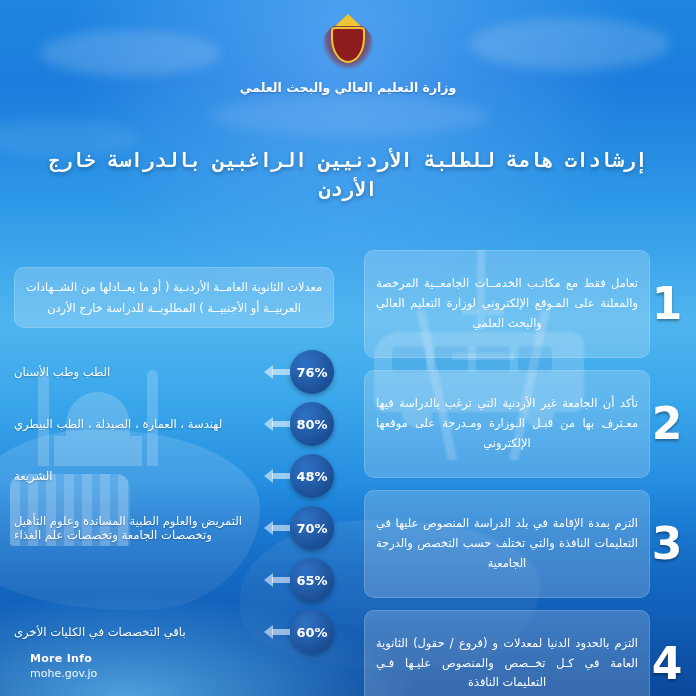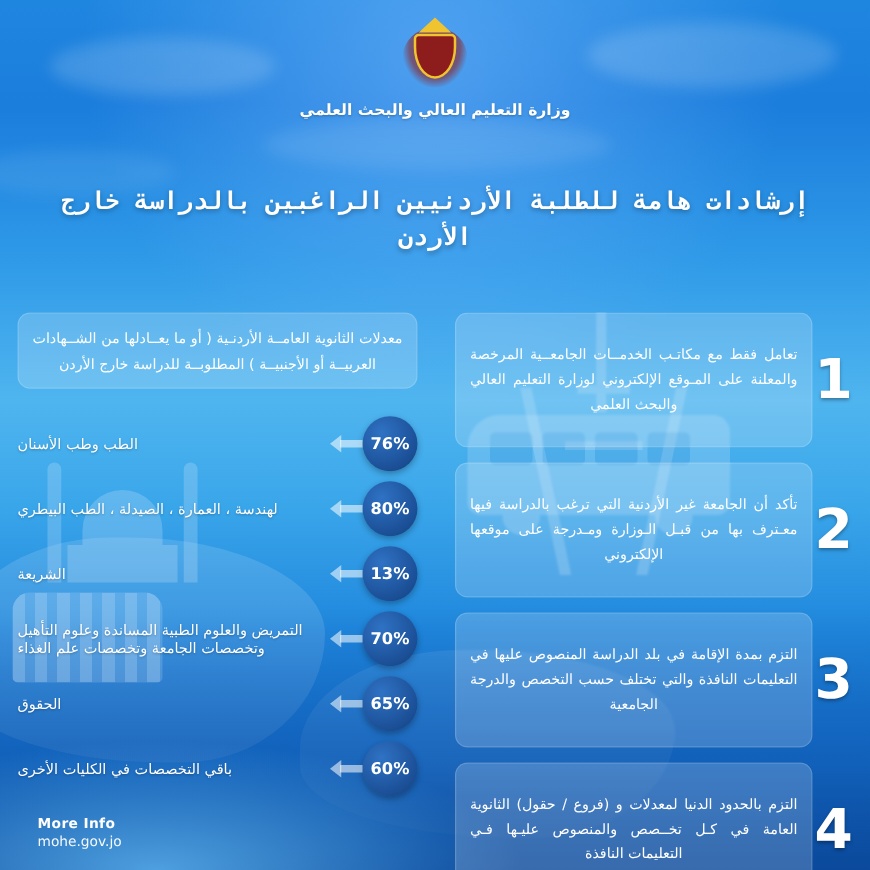--- a/index.html
+++ b/index.html
@@ -289,21 +289,21 @@
     line-height: 1.75;
     text-align: justify;
     text-align-last: center;
     box-shadow: inset 0 0 0 1px rgba(255,255,255,0.16);
     backdrop-filter: blur(1px);
   }
 
   
   .left-col {
     position: absolute;
-    top: 250px;
+    top: 267px;
     left: 14px;
     width: 320px;
   }
   .grade-title {
     background: rgba(255,255,255,0.19);
     border-radius: 10px;
     padding: 10px 12px;
     color: #ffffff;
     font-size: 11.4px;
     line-height: 1.8;
@@ -486,21 +486,21 @@
       <div class="grade-row">
         <div class="grade-badge">80%</div>
         <div class="arrow">
             <div class="shaft"></div>
             <div class="head"></div>
           </div>
         <div class="grade-label">لهندسة ، العمارة ، الصيدلة ، الطب البيطري</div>
       </div>
 
       <div class="grade-row">
-        <div class="grade-badge">13%</div>
+        <div class="grade-badge">48%</div>
         <div class="arrow">
             <div class="shaft"></div>
             <div class="head"></div>
           </div>
         <div class="grade-label">الشريعة</div>
       </div>
 
       <div class="grade-row">
         <div class="grade-badge">70%</div>
         <div class="arrow">
@@ -509,21 +509,20 @@
           </div>
         <div class="grade-label">التمريض والعلوم الطبية المساندة وعلوم التأهيل وتخصصات الجامعة وتخصصات علم الغذاء</div>
       </div>
 
       <div class="grade-row">
         <div class="grade-badge">65%</div>
         <div class="arrow">
             <div class="shaft"></div>
             <div class="head"></div>
           </div>
-        <div class="grade-label">الحقوق</div>
       </div>
 
       <div class="grade-row">
         <div class="grade-badge">60%</div>
         <div class="arrow">
             <div class="shaft"></div>
             <div class="head"></div>
           </div>
         <div class="grade-label">باقي التخصصات في الكليات الأخرى</div>
       </div>

